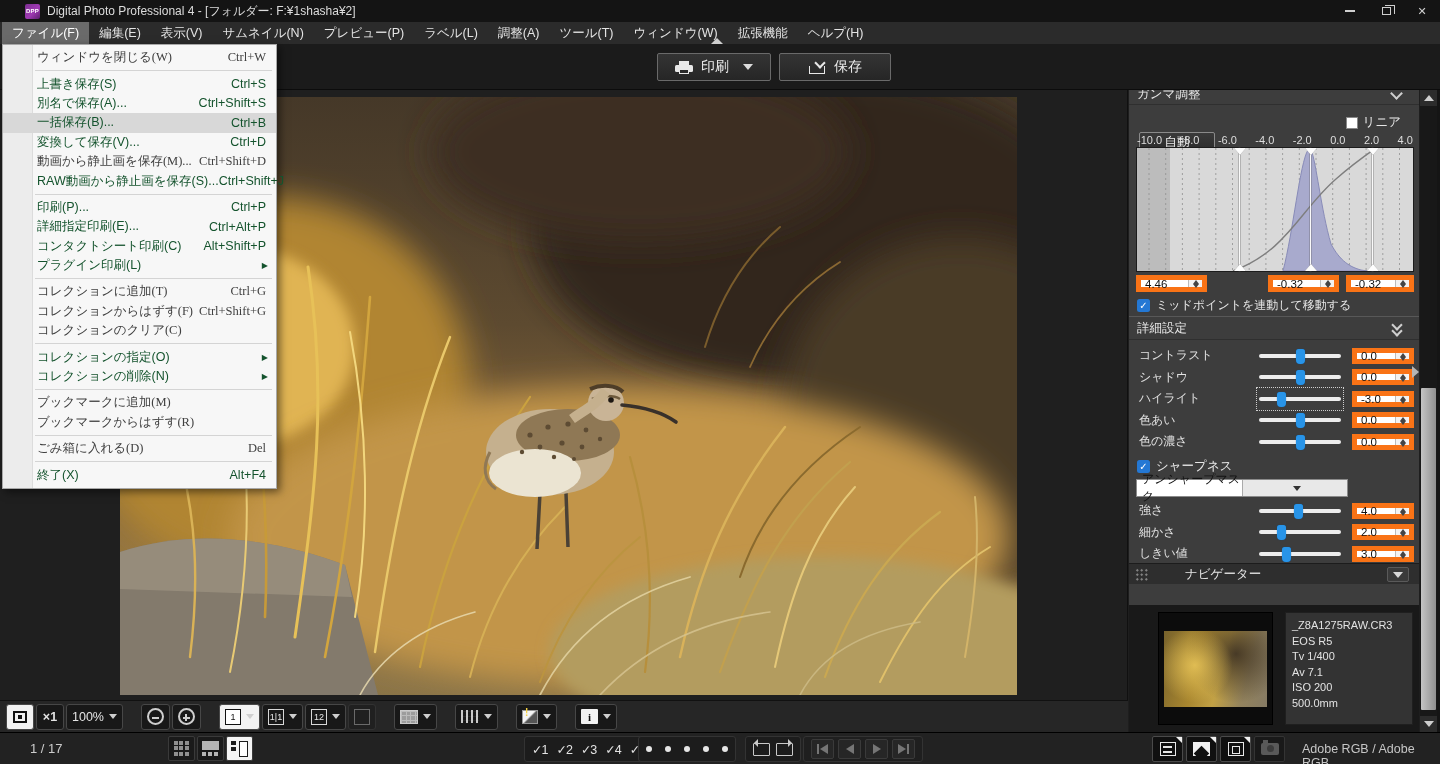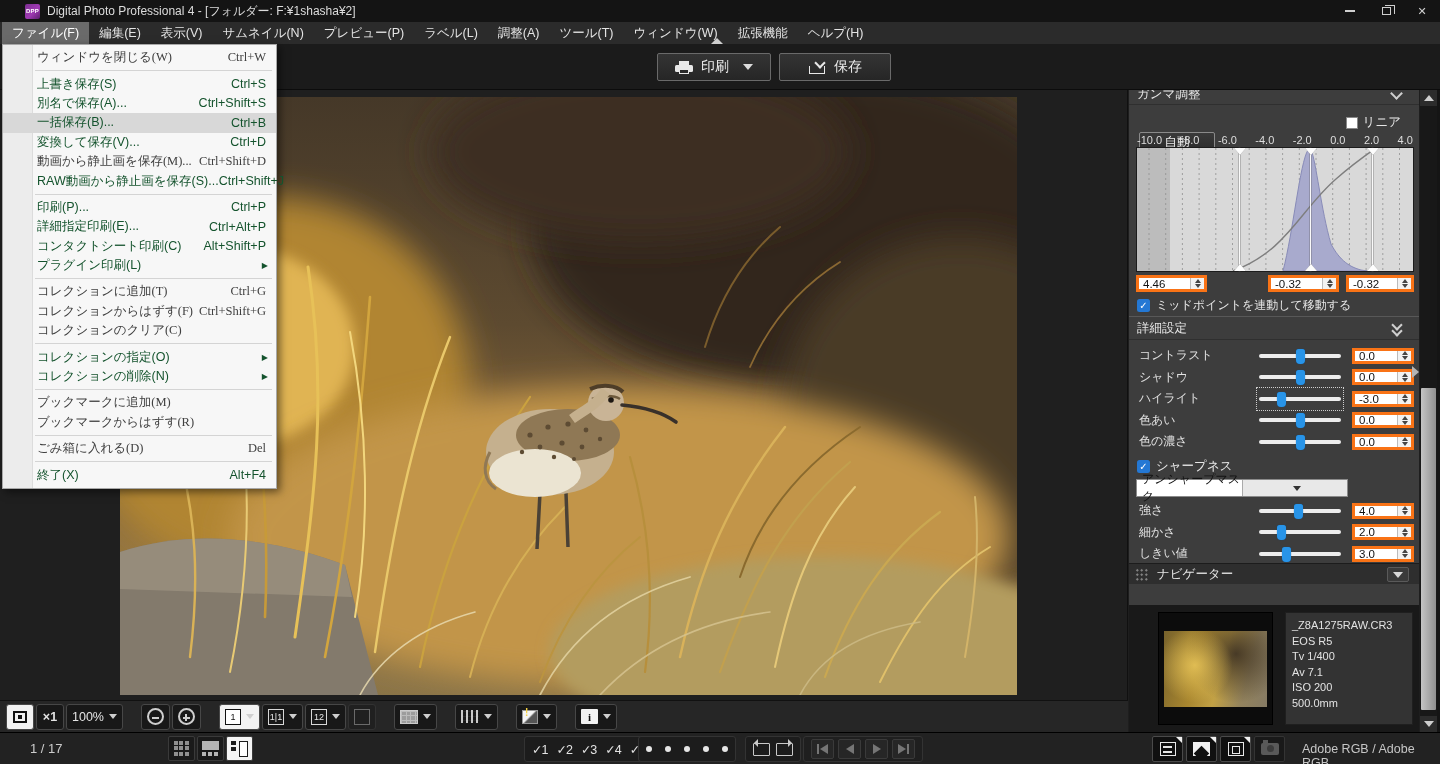--- a/index.html
+++ b/index.html
@@ -125,21 +125,21 @@
     border:1px solid #8a8a8a; border-radius:2px; color:#ececec; font-size:12.5px; display:flex; align-items:center; justify-content:center;margin-top:20px; }
   .linear-chk { position:absolute; right:18px; top:24px; display:flex; align-items:center; gap:5px; color:#e6e6e6; font-size:12.5px; }
   .chk-empty { width:12px; height:12px; background:#fff; border:1px solid #888; }
   .gamma-scale { position:absolute; left:8px; top:44px; width:276px; display:flex; justify-content:space-between; color:#dedede; font-size:11px; }
   .histo { position:absolute; left:7px; top:57px; width:278px; height:125px; background:#d9d9d9; border:1px solid #1c1c1c; }
   .hmark { position:absolute; top:0; width:1px; height:100%; background:#fafafa; box-shadow:0 0 0 .5px rgba(90,90,90,.6); }
   .hmark::before, .hmark::after { content:""; position:absolute; left:-5.5px; width:0; height:0;
     border-left:6px solid transparent; border-right:6px solid transparent; }
   .hmark::before { top:0; border-top:7px solid #fdfdfd; filter:drop-shadow(0 0 .5px #777); }
   .hmark::after { bottom:0; border-bottom:7px solid #fdfdfd; filter:drop-shadow(0 0 .5px #777); }
-  .spin { background:#fff; border:3px solid #f97316; height:17px; display:flex; align-items:center; position:relative; }
+  .spin { background:#fff; border:5px solid #f97316; height:17px; display:flex; align-items:center; position:relative; }
   .spin-v { flex:1; color:#111; font-size:11.5px; padding-left:4px; }
   .spin-arrows { width:14px; height:100%; border-left:1px solid #bbb; display:flex; flex-direction:column; align-items:center; justify-content:space-evenly; background:#f2f2f2; }
   .spin-arrows i.up { width:0; height:0; border-left:3.5px solid transparent; border-right:3.5px solid transparent; border-bottom:4px solid #444; }
   .spin-arrows i.dn { width:0; height:0; border-left:3.5px solid transparent; border-right:3.5px solid transparent; border-top:4px solid #444; }
   .gspin1 { position:absolute; left:7px; top:185px; width:71px; }
   .gspin2 { position:absolute; left:139px; top:185px; width:71px; }
   .gspin3 { position:absolute; left:217px; top:185px; width:68px; }
   .mid-chk { position:absolute; left:8px; top:207px; display:flex; align-items:center; gap:6px; color:#e8e8e8; font-size:12px; }
   .chk-blue { width:13px; height:13px; background:#2478d4; border-radius:2.5px; color:#fff; font-size:10px; display:flex; align-items:center; justify-content:center; }
   .detail-head { top:226px; height:24px; border-top:1px solid #585858; border-bottom:1px solid #2f2f2f; display:flex; align-items:center; }
@@ -154,21 +154,21 @@
   .sl-track-wrap { position:absolute; left:130px; width:82px; height:18px; }
   .sl-track-wrap.focus { outline:1px dotted #cfcfcf; outline-offset:2px; }
   .sl-track { position:absolute; left:0; top:7px; width:100%; height:4px; background:#ededed; border-radius:2px; }
   .sl-thumb { position:absolute; top:2px; width:9px; height:15px; margin-left:-4.5px; background:#2894e8; border-radius:2.5px 2.5px 4px 4px; box-shadow:0 0 1px #0a4a80; }
   .sl-row .spin { position:absolute; left:223px; width:62px; height:16px; }
   .sharp-chk { position:absolute; left:8px; top:368px; display:flex; align-items:center; gap:6px; color:#e8e8e8; font-size:12.5px; }
   .sharp-dd { position:absolute; left:7px; top:389px; width:212px; height:18px; background:#fff; border:1px solid #8a8a8a; display:flex; align-items:center; }
   .sharp-dd span { flex:1; color:#111; font-size:12px; padding-left:5px; }
   .dd-box { width:16px; height:100%; background:#e8e8e8; border-left:1px solid #aaa; display:flex; align-items:center; justify-content:center; }
   .dd-box i { width:0; height:0; border-left:4px solid transparent; border-right:4px solid transparent; border-top:5px solid #333; }
-  .nav-head { top:473px; height:21px; background:#2e2e2e; border-top:1px solid #1c1c1c; display:flex; align-items:center; }
+  .nav-head { top:473px; height:21px; background:#2e2e2e; border-top:1px solid #1c1c1c; display:flex; align-items:center;gap:28px; }
   .grip { width:14px; height:13px; margin:0 8px 0 6px;
     background-image:radial-gradient(#8a8a8a 1.1px, transparent 1.2px); background-size:4.5px 4.5px; }
   .nav-ddbtn { position:absolute; right:10px; top:3px; width:22px; height:15px; background:#3a3a3a; border:1px solid #5a5a5a; border-radius:2px; display:flex; align-items:center; justify-content:center; }
   .nav-ddbtn i { width:0; height:0; border-left:5px solid transparent; border-right:5px solid transparent; border-top:6px solid #d8d8d8; }
   .nav-body { position:absolute; left:0; top:515px; width:290px; height:127px; background:#191919; }
   .nav-thumb { position:absolute; left:29px; top:7px; width:115px; height:113px; background:#0c0c0c; border:1px solid #000; display:flex; align-items:center; justify-content:center; }
   .nav-img { width:103px; height:76px; background:
       radial-gradient(circle at 30% 45%, rgba(236,200,90,.85), transparent 45%),
       radial-gradient(circle at 70% 30%, rgba(60,48,34,.9), transparent 55%),
       linear-gradient(105deg,#77622c 0%,#a8862f 35%,#c2a145 55%,#93835d 78%,#857a64 100%); }

